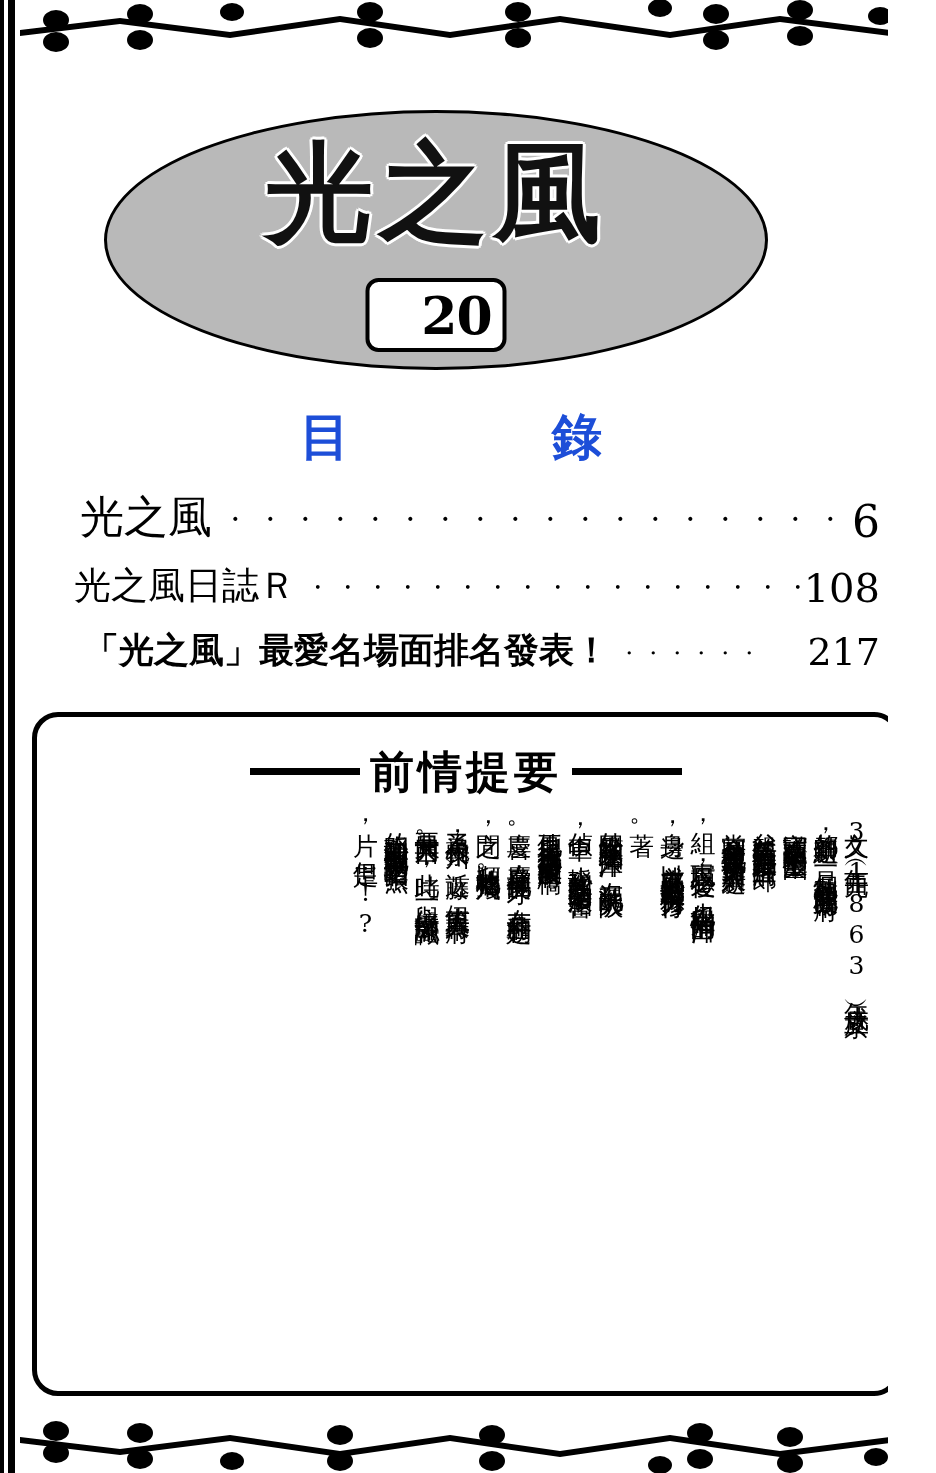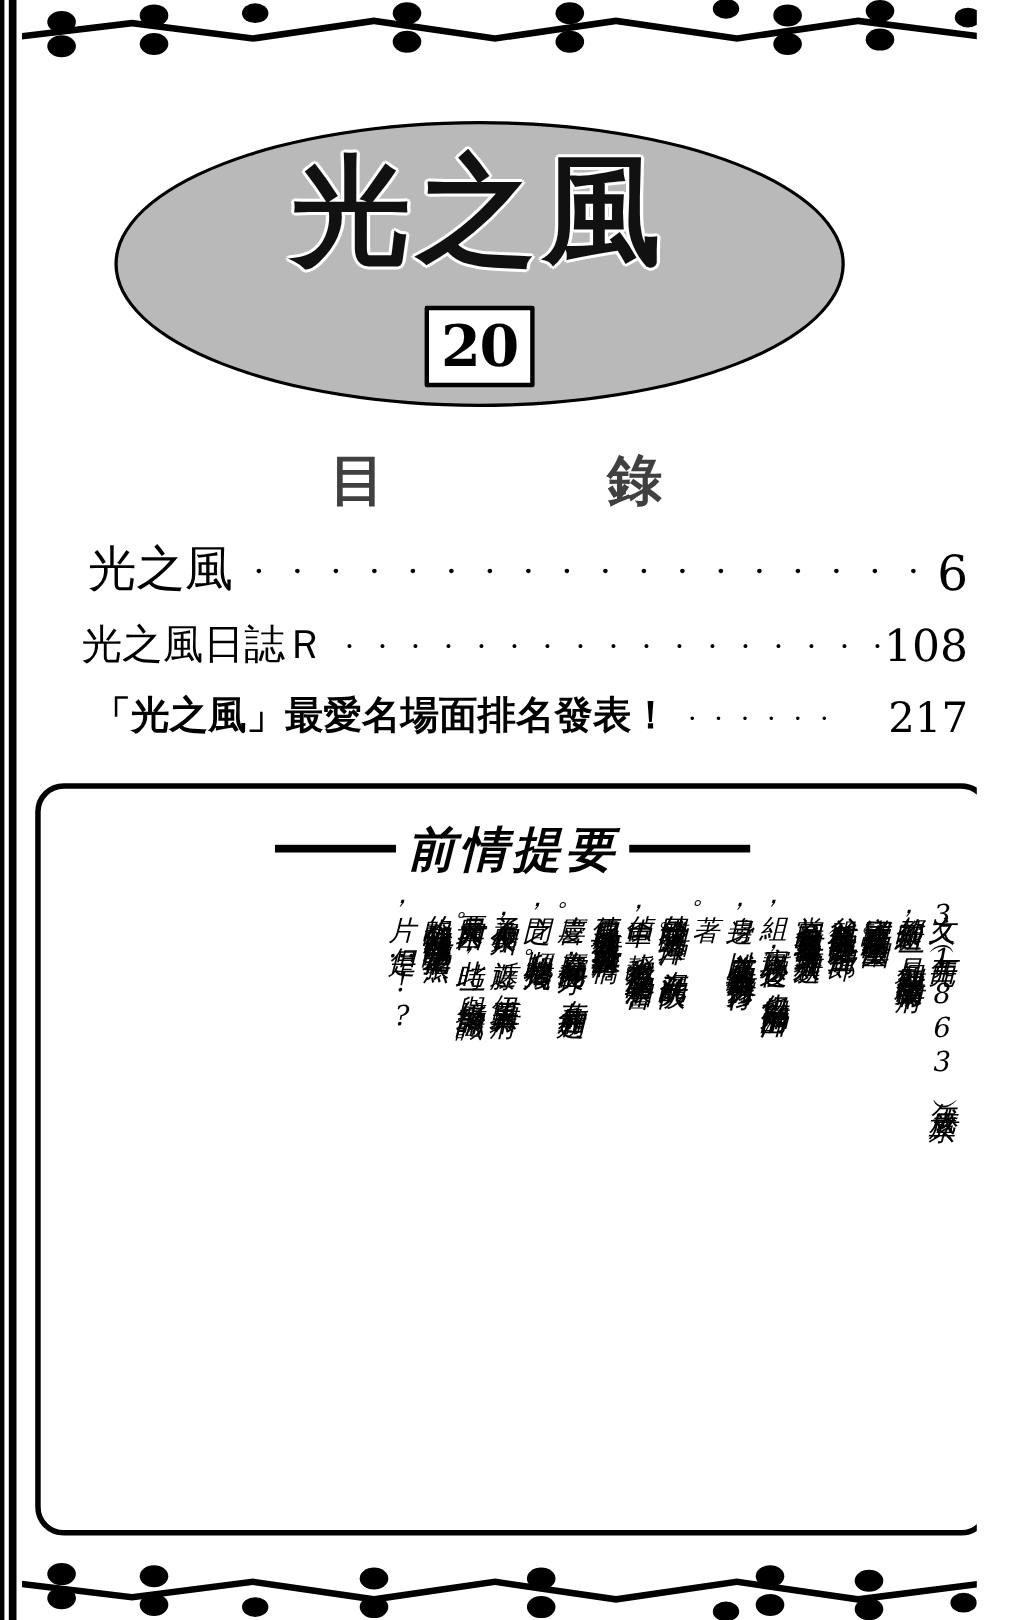--- a/index.html
+++ b/index.html
@@ -78,43 +78,44 @@
   }
   .volume-box {
     position: absolute;
     left: 50%;
     transform: translateX(-50%);
     top: 168px;
     width: 92px;
     height: 66px;
     background: #ffffff;
     border: 4px solid #000;
-    border-radius: 2px;
+    border-radius: 13px;
     display: flex;
     align-items: center;
     justify-content: center;
     font-family: "DejaVu Serif", serif;
     font-weight: bold;
     font-size: 52px;
     color: #000;
     letter-spacing: -1px;
+    padding-left: 41px;
   }
 
   
   .toc-heading {
     position: absolute;
     left: 0;
     top: 404px;
     width: 936px;
     text-align: center;
     font-family: "DejaVu Serif", serif;
     font-weight: bold;
     font-size: 50px;
     letter-spacing: 34px;
-    color: #404040;
+    color: #1d4ed8;
   }
 
   
   .toc {
     position: absolute;
     left: 60px;
     top: 488px;
     width: 820px;
   }
   .toc-row {
@@ -161,21 +162,20 @@
   .synopsis {
     position: absolute;
     left: 32px;
     top: 712px;
     width: 868px;
     height: 684px;
     border: 5px solid #000;
     border-radius: 26px;
     background: #fff;
     box-sizing: border-box;
-    font-style: italic;
   }
   .synopsis-title {
     position: absolute;
     left: 0;
     top: 26px;
     width: 100%;
     text-align: center;
     font-family: "DejaVu Serif", serif;
     font-weight: bold;
     font-size: 44px;

